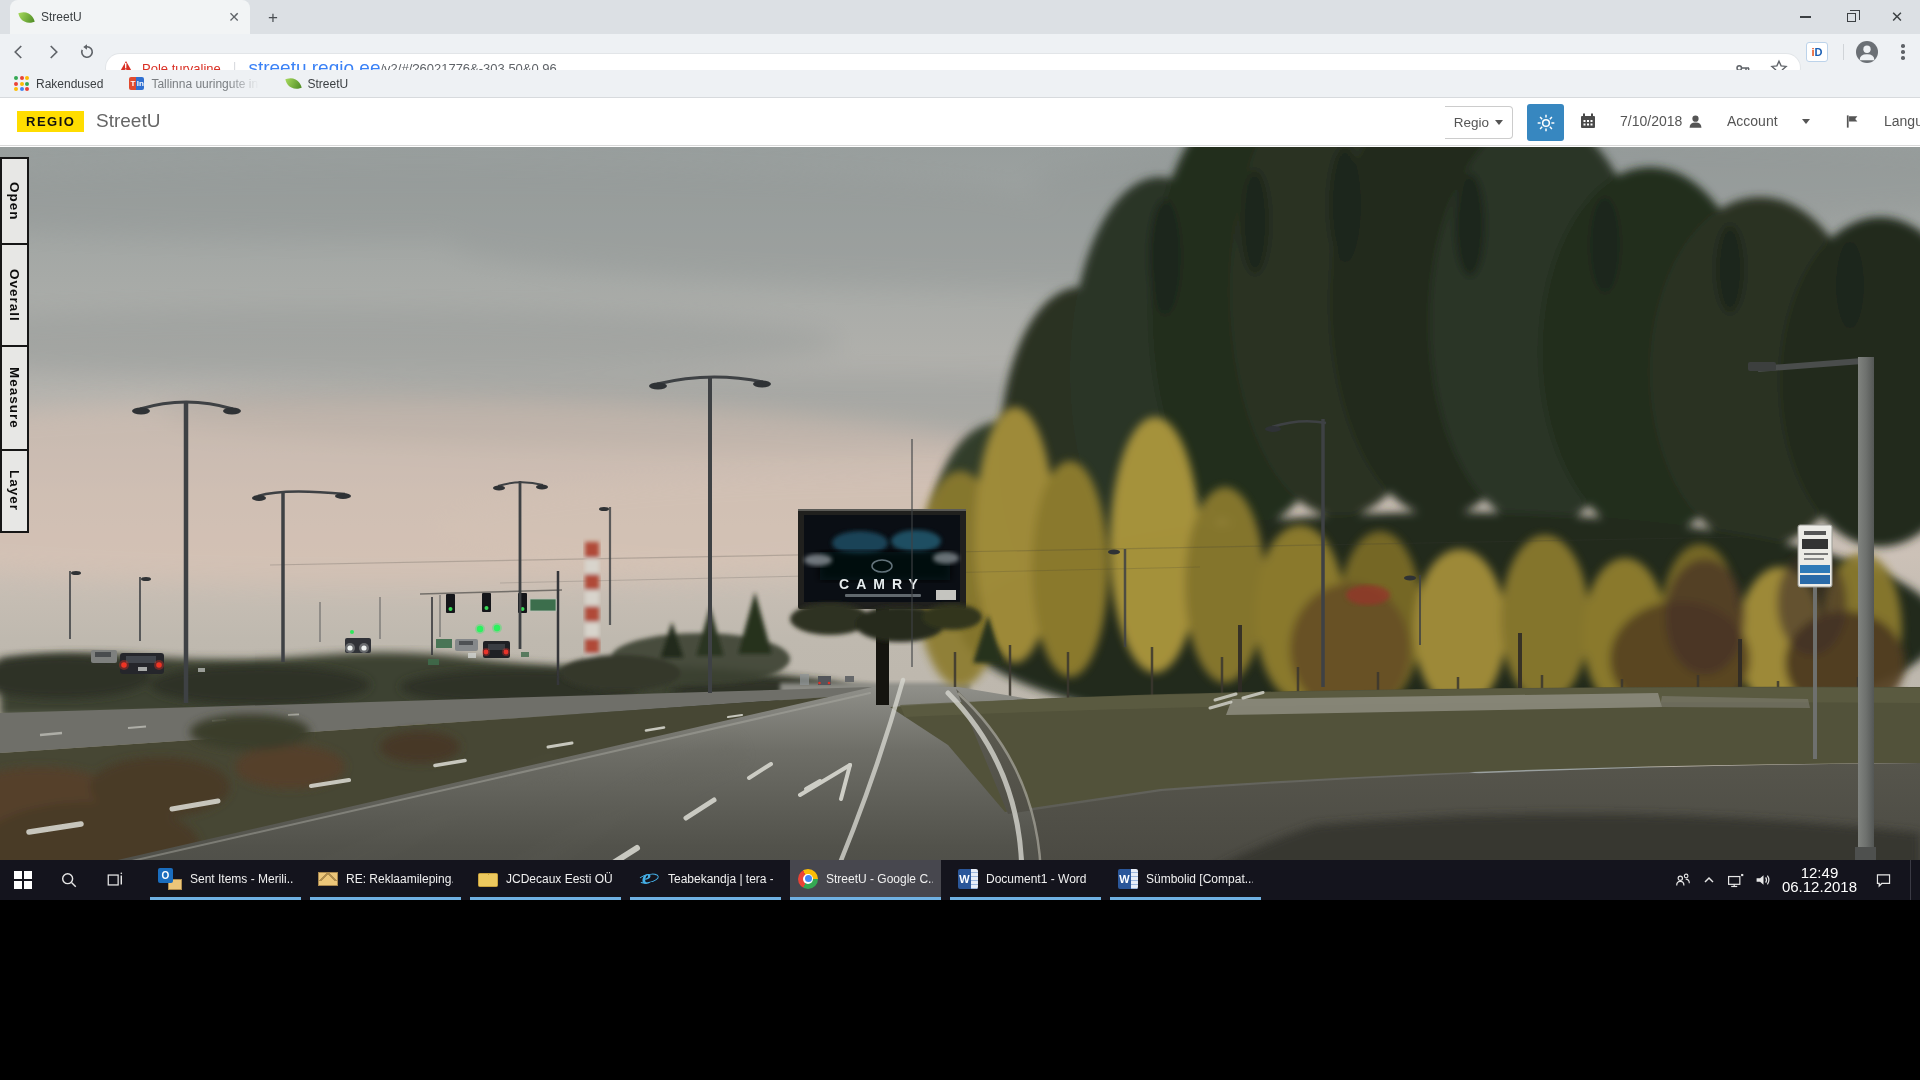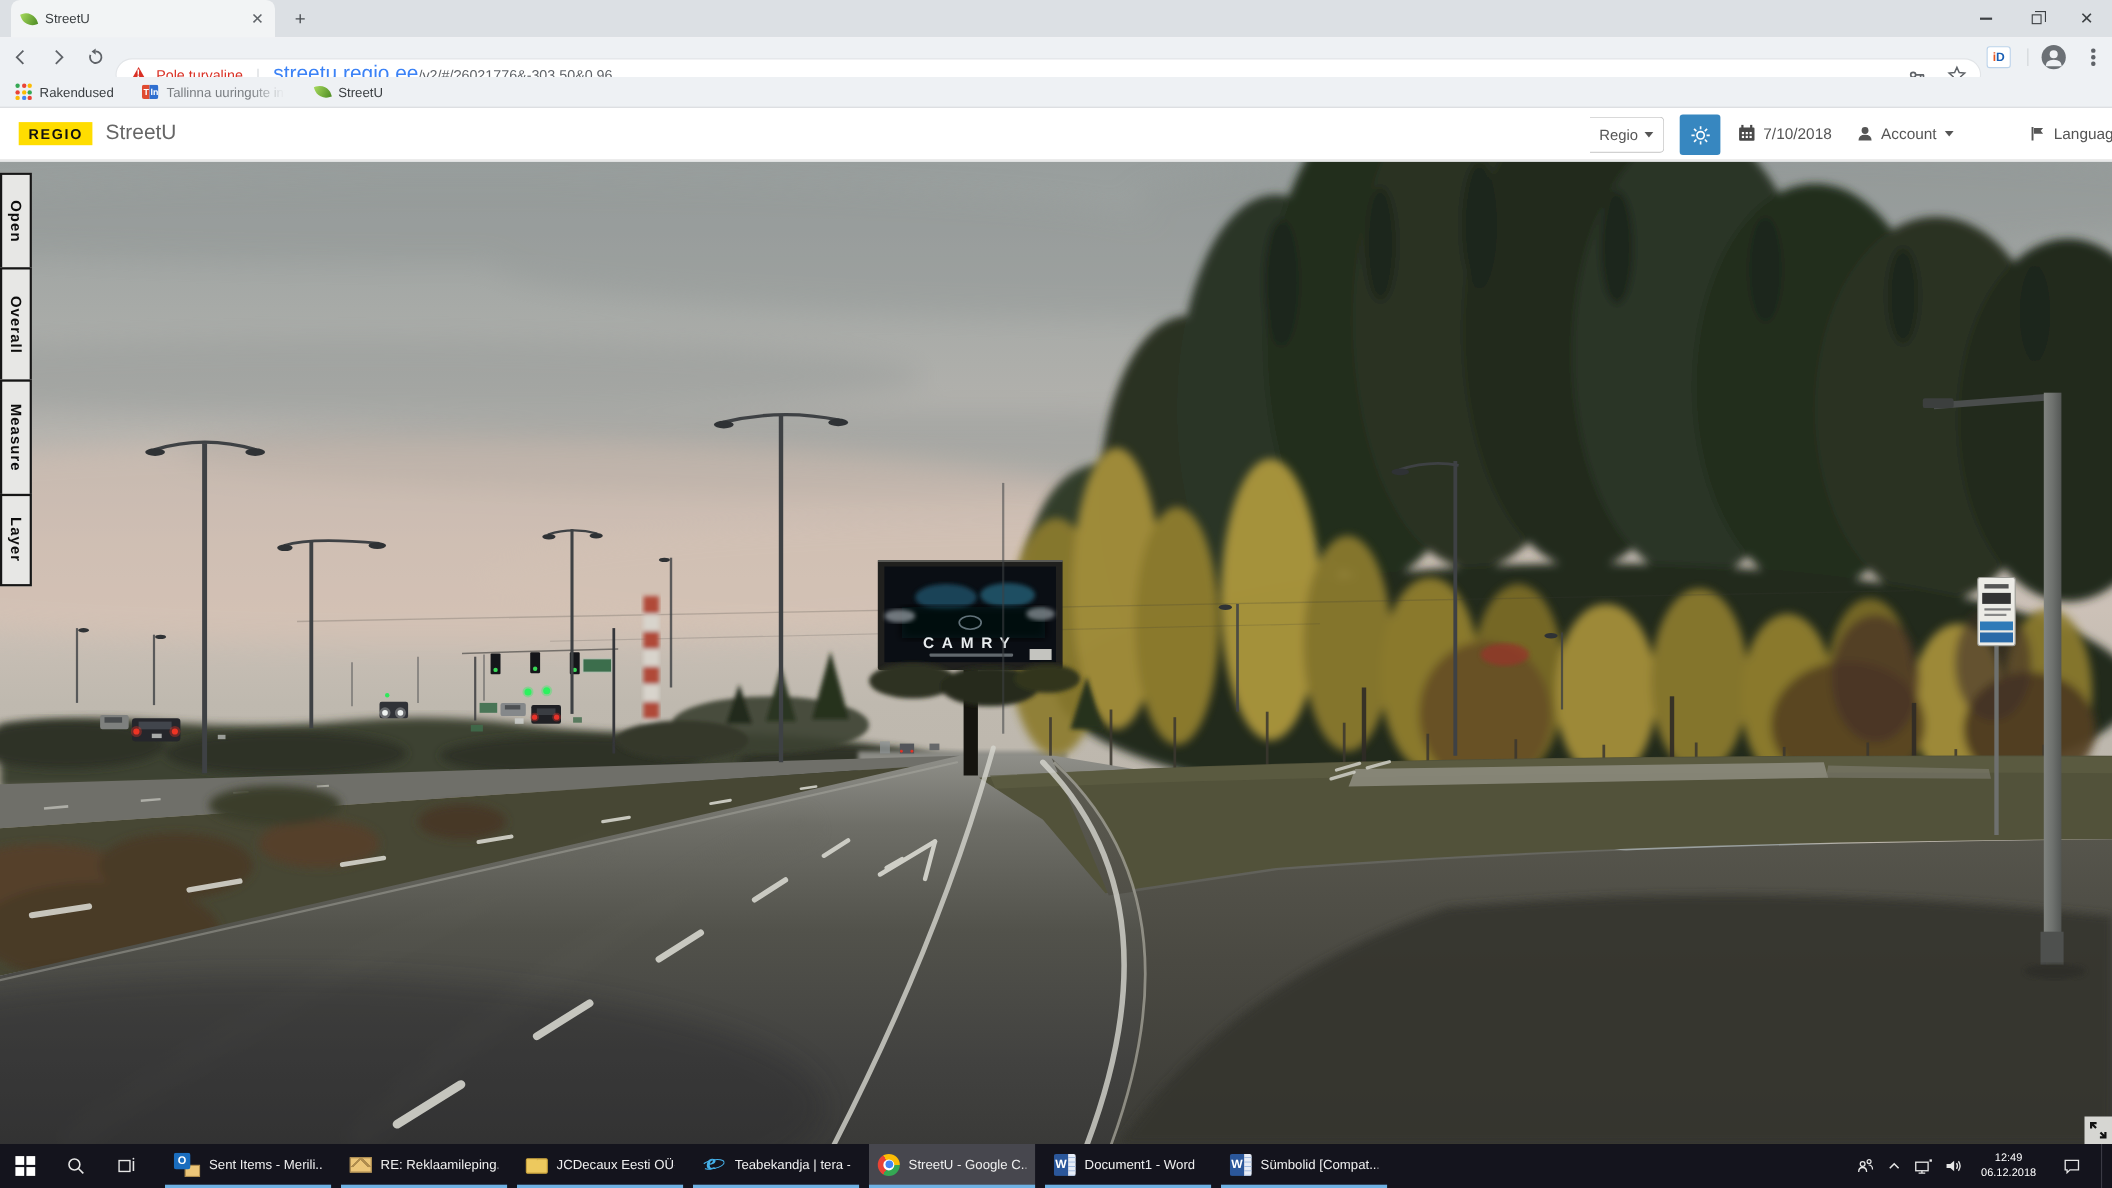--- a/index.html
+++ b/index.html
@@ -1,18 +1,18 @@
 <!DOCTYPE html>
 <html><head>
 <meta charset="utf-8">
 <style>
   * { margin:0; padding:0; box-sizing:border-box; }
   html,body { width:1920px; height:1080px; overflow:hidden; background:#000; }
   body { font-family:"Liberation Sans", sans-serif; }
-  .screen { position:relative; width:1920px; height:1080px; background:#fff; overflow:hidden; }
+  .screen { position:relative; width:1920px; height:900px; background:#fff; overflow:hidden; }
 
   
   .tabstrip { position:absolute; top:0; left:0; width:1920px; height:34px; background:#dce0e4; }
   .tab { position:absolute; left:10px; top:0; width:240px; height:34px; background:#f2f4f5;
          border-radius:8px 8px 0 0; display:flex; align-items:center; padding:0 10px; gap:8px; }
   .tab-title { font-size:12px; color:#3c4043; flex:1; white-space:nowrap; overflow:hidden; }
   .tab-close { color:#5f6368; font-size:14px; line-height:14px; cursor:default; }
   .newtab { position:absolute; left:262px; top:7px; width:22px; height:22px; color:#4a4e52;
             font-size:17px; text-align:center; line-height:21px; }
   .leaf { width:13px; height:13px; background:linear-gradient(135deg,#a6d95c,#4e8c24);
@@ -65,21 +65,21 @@
   .search-input { position:absolute; left:1140px; top:7px; width:306px; height:33px; border:1px solid #ccc;
                   border-radius:4px 0 0 4px; padding:0 10px; font-size:13.5px; color:#8a8a8a; outline:none;
                   font-family:"Liberation Sans",sans-serif; }
   .regio-btn { position:absolute; left:1445px; top:7px; width:68px; height:33px; border:1px solid #ccc;
                border-left:none; border-radius:0 4px 4px 0; background:#fff; font-size:13.5px; color:#555;
                display:flex; align-items:center; justify-content:center; gap:6px; }
   .caret { width:0; height:0; border-left:4px solid transparent; border-right:4px solid transparent;
            border-top:5px solid #555; }
   .sun-btn { position:absolute; left:1527px; top:5px; width:37px; height:37px; background:#3787c0;
              border-radius:3px; display:flex; align-items:center; justify-content:center; }
-  .hdr-item { position:absolute; top:14px; font-size:14px; color:#555; display:flex; align-items:center; gap:7px; }
+  .hdr-item { position:absolute; top:14px; font-size:14px; color:#555; display:flex; align-items:center; gap:24px; }
 
   
   .map { position:absolute; top:147px; left:0; width:1920px; height:893px; background:#9aa09f; overflow:hidden; }
   .sidetabs { position:absolute; left:0; top:12px; width:29px; }
   .vtab { width:29px; background:#e7e7e5; border:2px solid #161616; margin-top:-2px;
           display:flex; align-items:center; justify-content:center;
           writing-mode:vertical-lr; font-size:13.5px; font-weight:600; color:#0c0c0c; letter-spacing:1px; }
   .vtab.h1{height:88px;} .vtab.h2{height:104px;} .vtab.h3{height:106px;} .vtab.h4{height:84px;}
   .fs-btn { position:absolute; left:1895px; top:868px; width:25px; height:25px; background:#d6d6d2;
             display:flex; align-items:center; justify-content:center; }
@@ -89,21 +89,21 @@
              display:flex; align-items:stretch; }
   .tb-btn { width:46px; display:flex; align-items:center; justify-content:center; }
   .win-logo { display:grid; grid-template-columns:8px 8px; grid-gap:1.5px; }
   .win-logo i { width:8px; height:8px; background:#fff; }
   .tb-apps { display:flex; margin-left:12px; gap:9px; }
   .app-btn { width:151px; display:flex; align-items:center; gap:8px; padding:0 8px;
              border-bottom:3px solid #6fb1e3; color:#f0f0f0; font-size:12px; position:relative; }
   .app-btn span { white-space:nowrap; overflow:hidden; }
   .app-btn.active { background:rgba(255,255,255,0.22); }
   .tray { position:absolute; right:0; top:0; height:40px; display:flex; align-items:center; gap:9px; padding-right:6px; }
-  .clock { text-align:center; color:#fff; font-size:10px; line-height:14px; min-width:62px; }
+  .clock { text-align:center; color:#fff; font-size:15px; line-height:14px; min-width:62px; }
   .show-desktop { width:4px; height:40px; border-left:1px solid #3a3a44; }
 
   
   .chrome-ico { width:20px; height:20px; border-radius:50%; flex:none; position:relative;
     background:conic-gradient(from 210deg,#ea4335 0 120deg,#fbbc05 0 240deg,#34a853 0 360deg); }
   .chrome-ico:before { content:""; position:absolute; left:5px; top:5px; width:10px; height:10px;
     border-radius:50%; background:#fff; }
   .chrome-ico:after { content:""; position:absolute; left:6.5px; top:6.5px; width:7px; height:7px;
     border-radius:50%; background:#4285f4; }
   .word-ico { width:20px; height:20px; flex:none; display:flex; border-radius:2px; overflow:hidden; }

